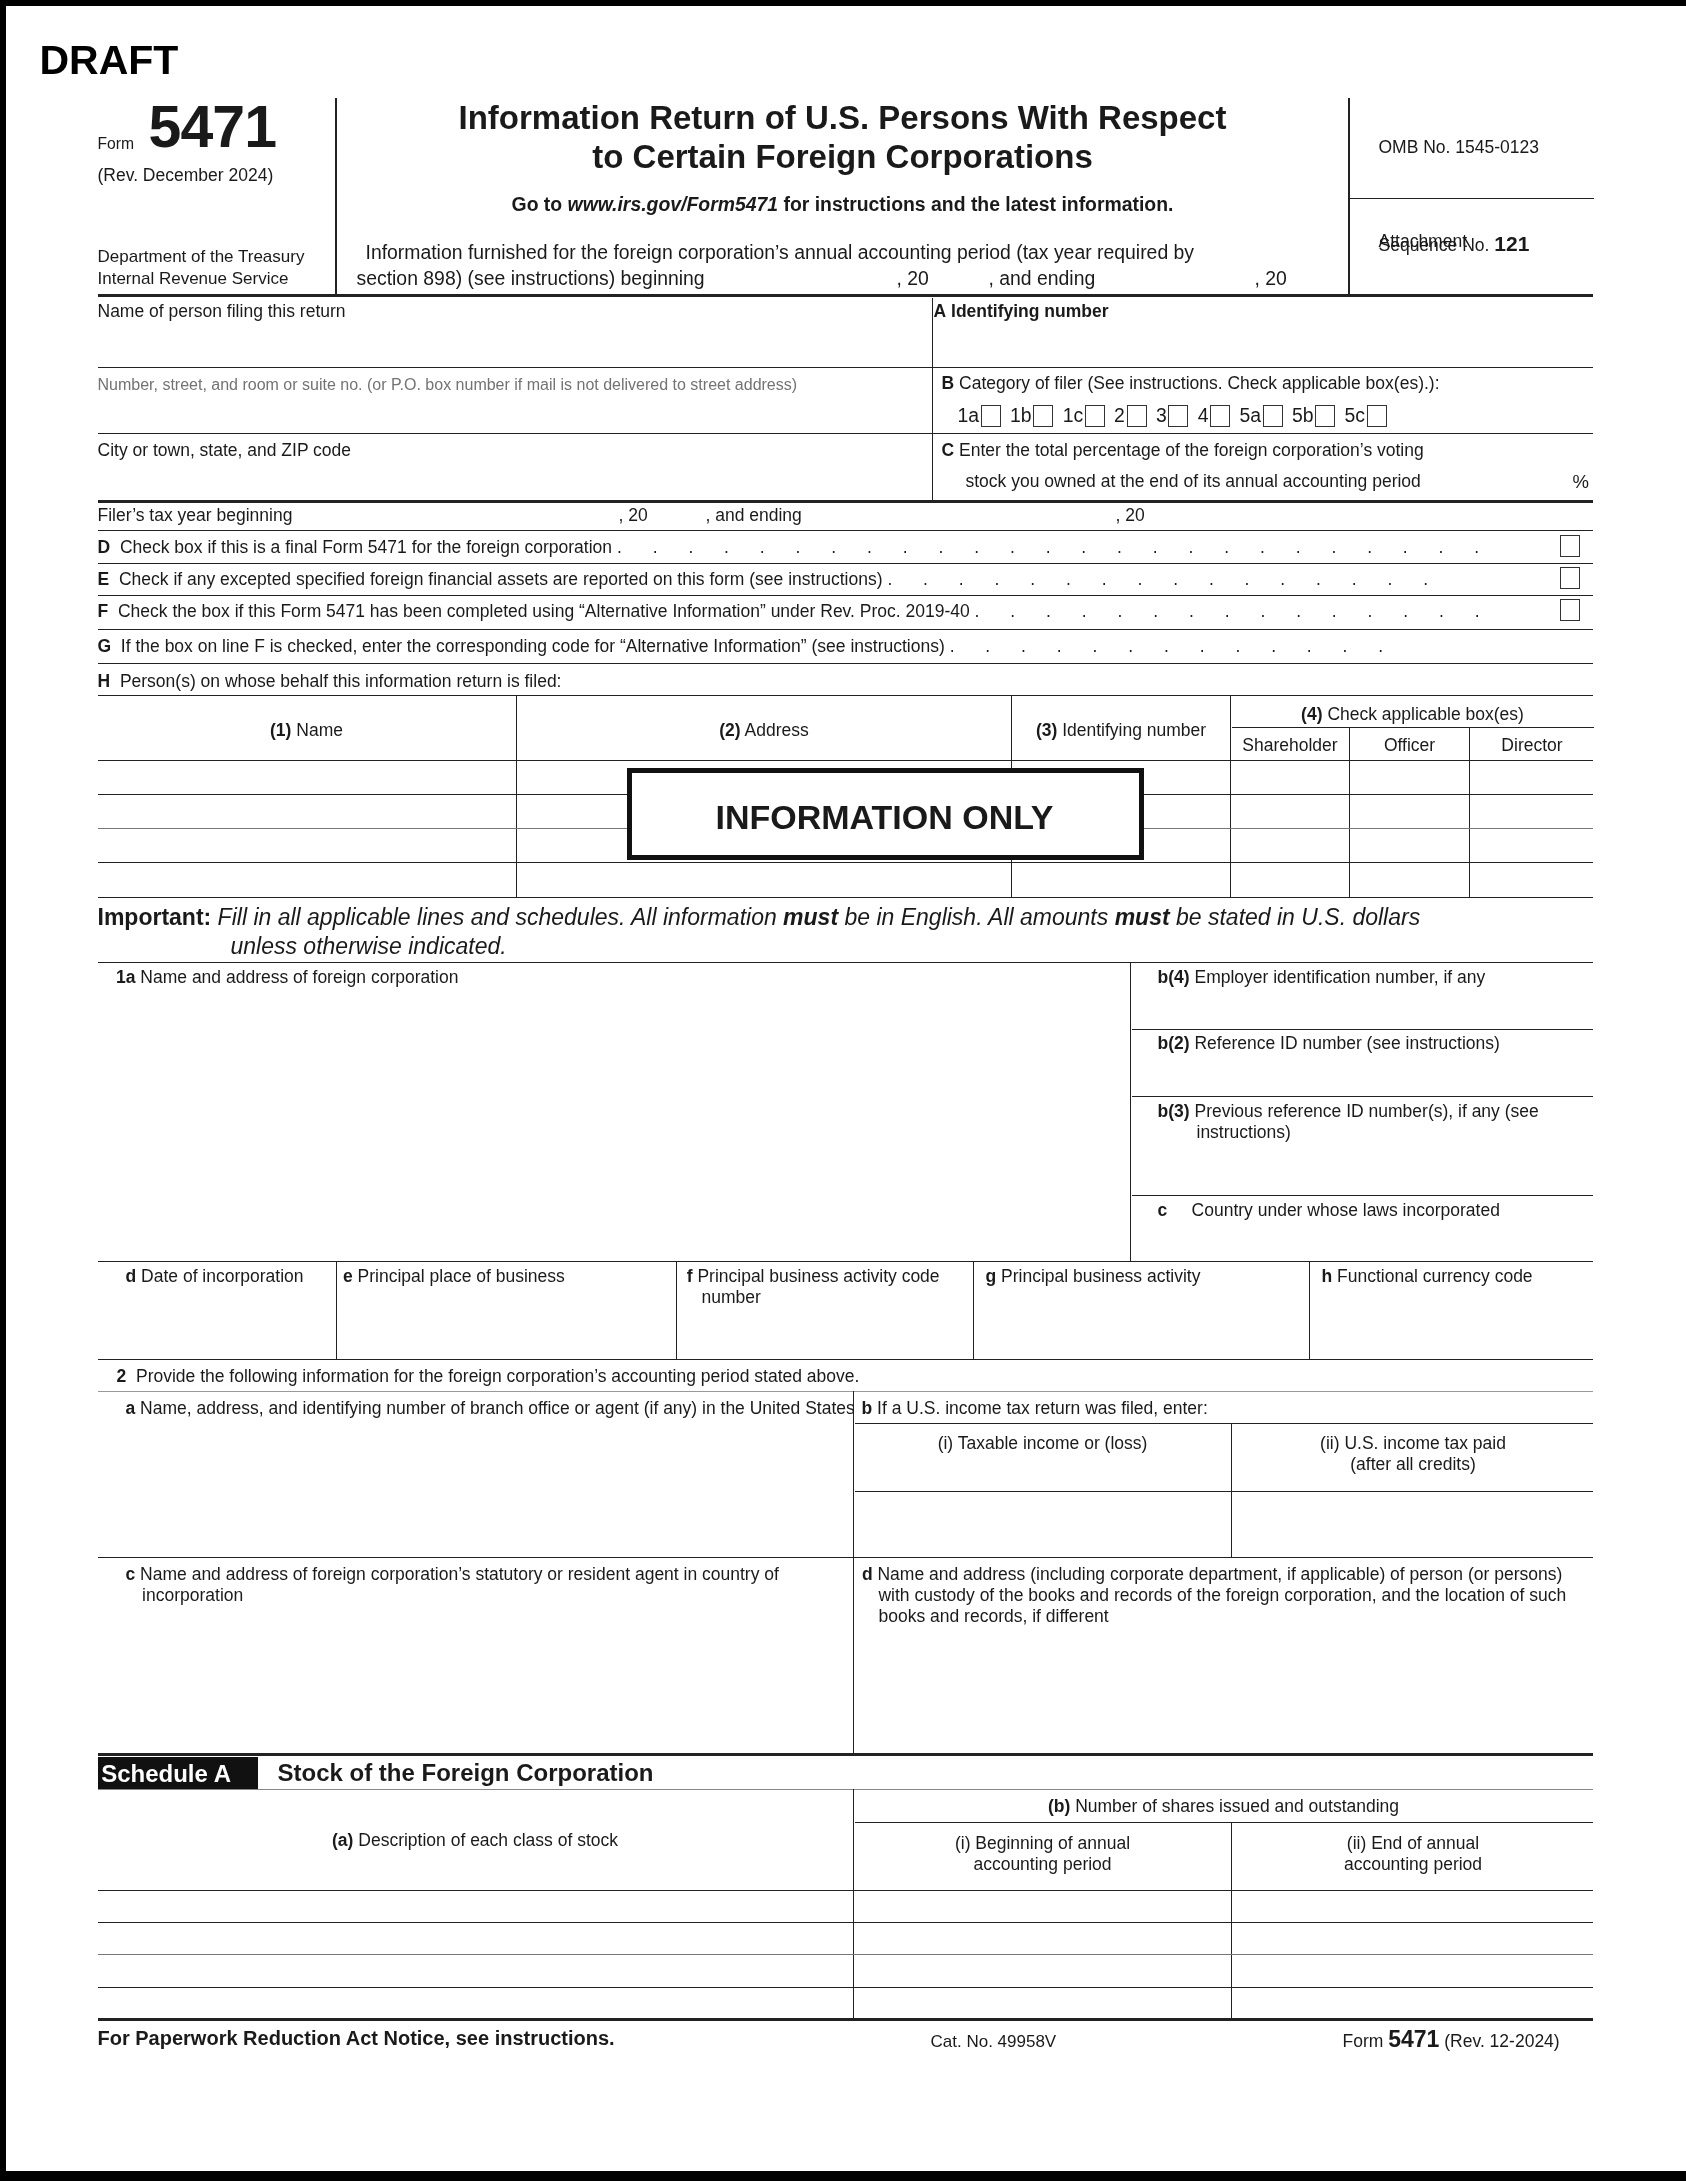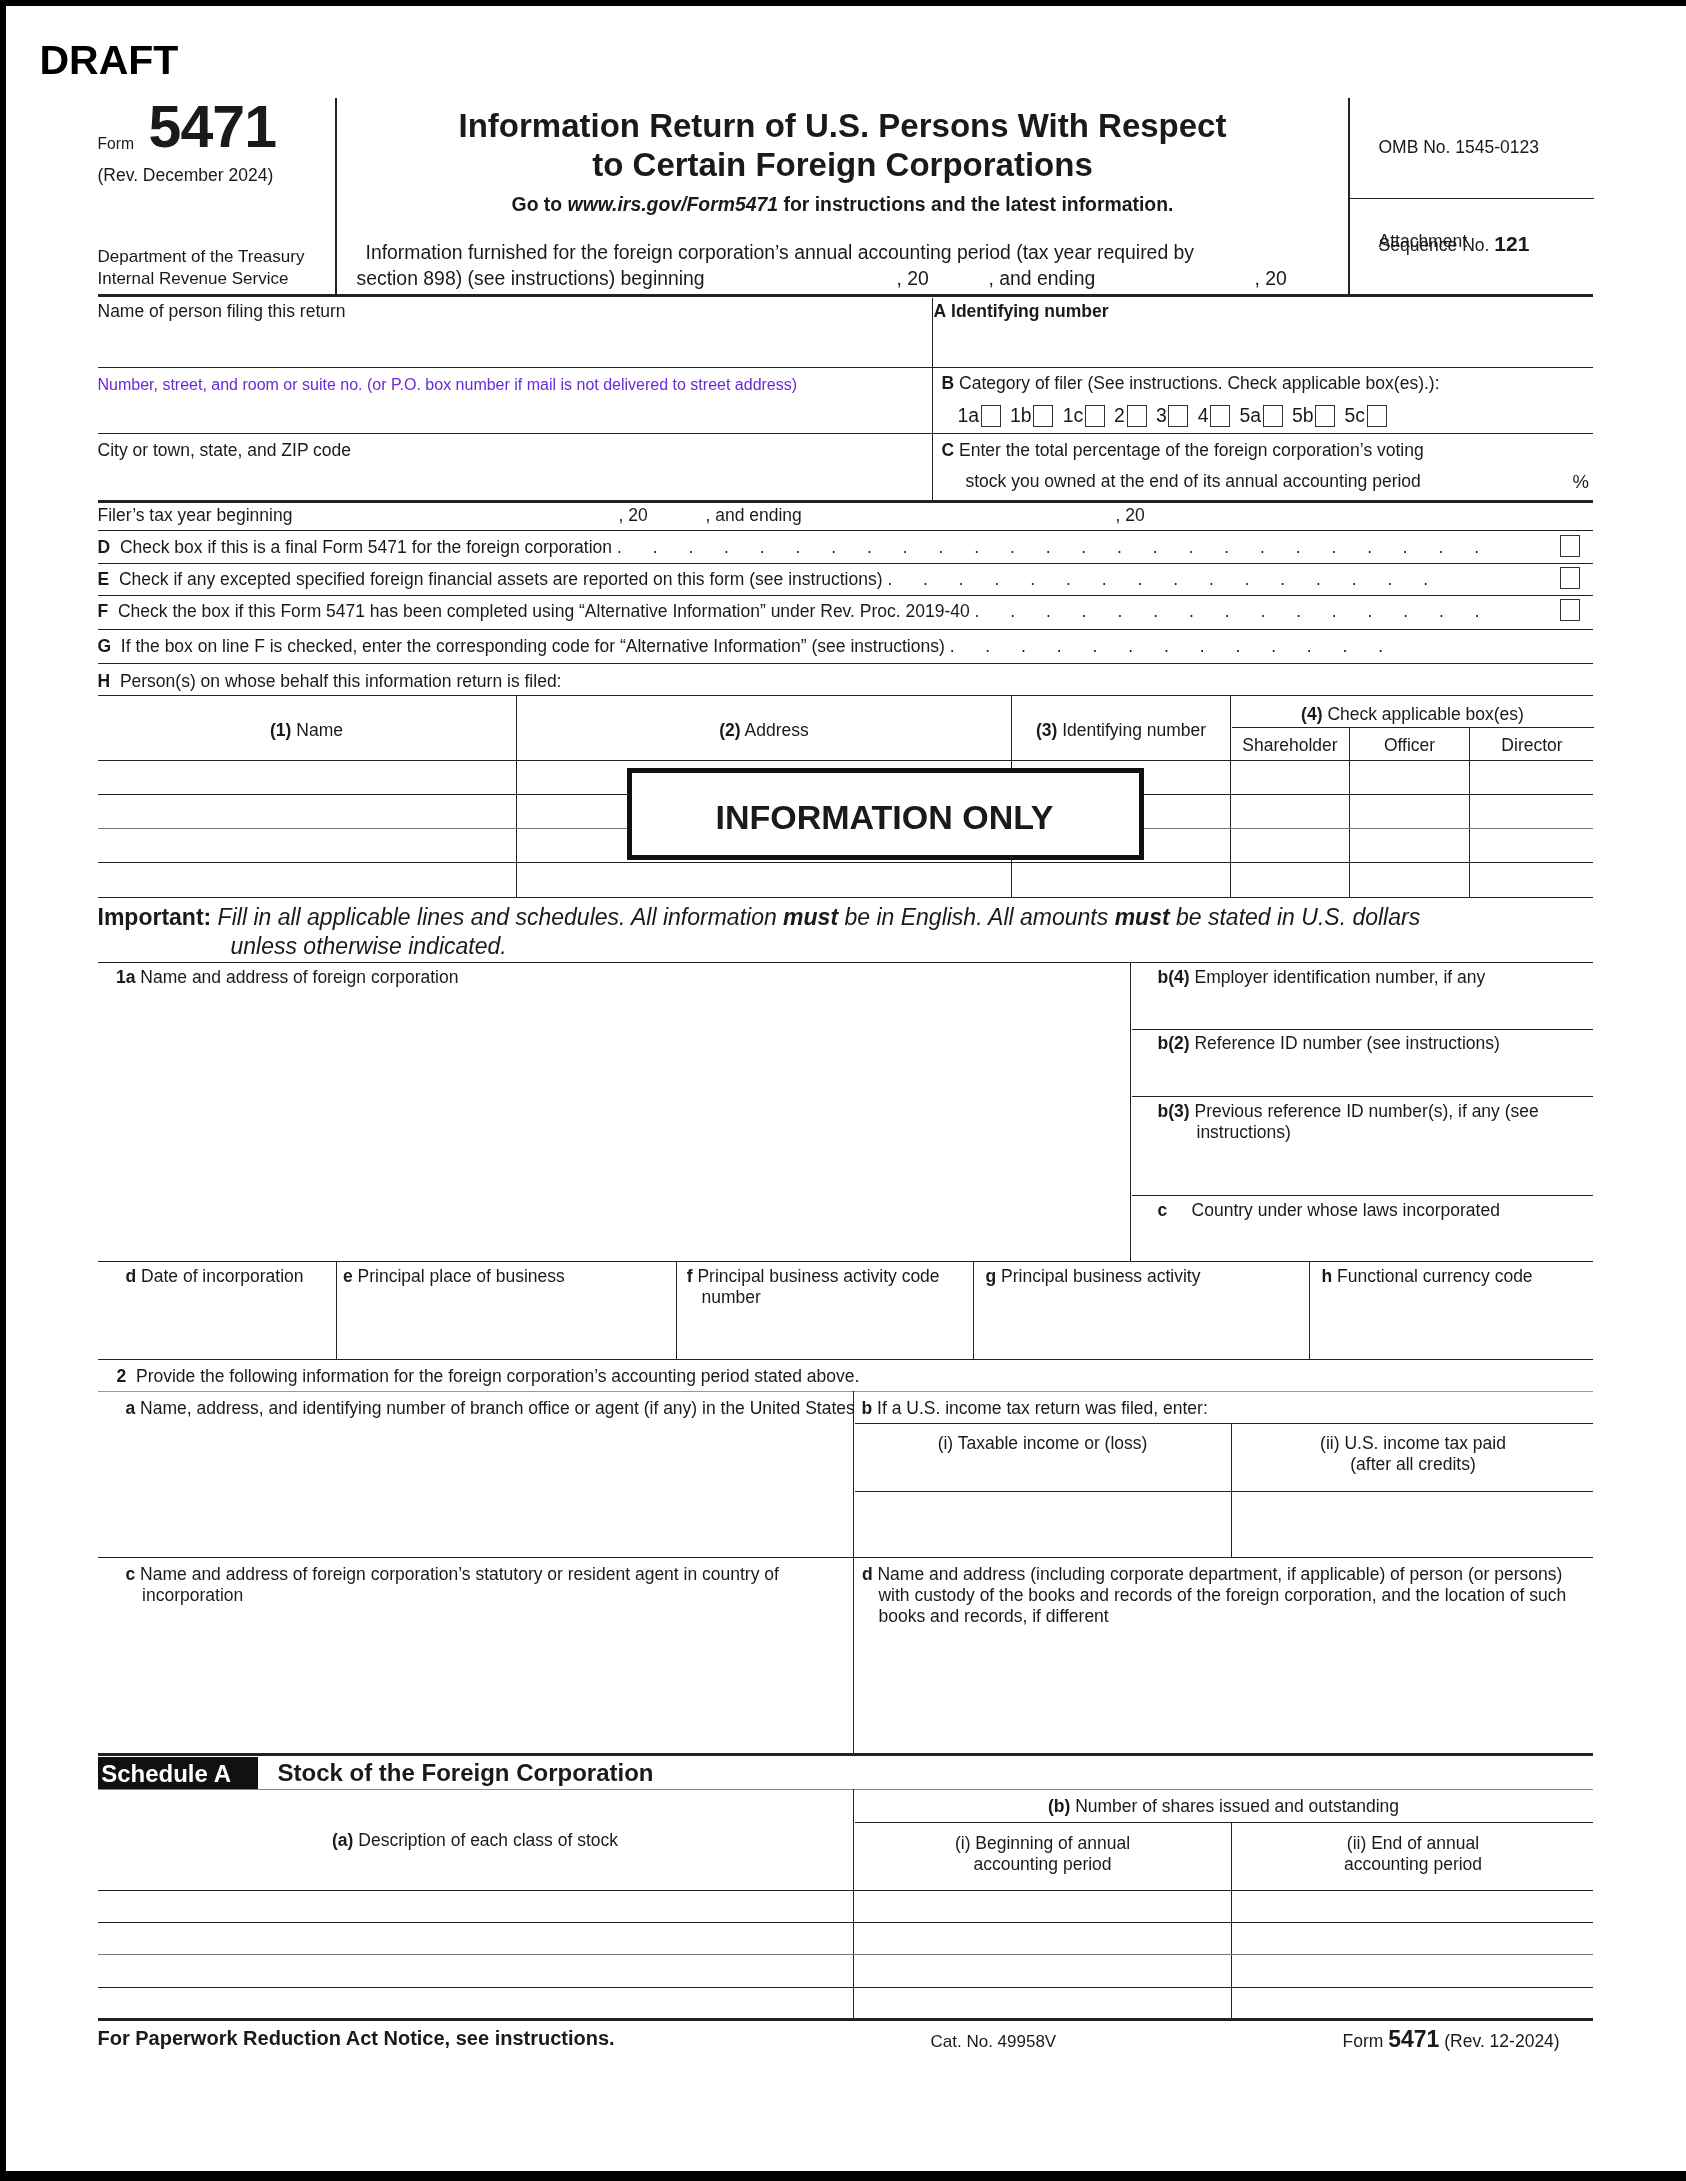--- a/index.html
+++ b/index.html
@@ -30,21 +30,21 @@
   <div>
     <div class="t" style="left:92px;top:127px;font-size:15.7px;">Form</div>
     <div class="t" style="left:143px;top:92px;font-size:59px;line-height:59px;font-weight:bold;letter-spacing:-0.9px;">5471</div>
     <div class="t" style="left:92px;top:159px;font-size:17.5px;">(Rev. December 2024)</div>
     <div class="t" style="left:92px;top:240px;font-size:17px;line-height:21px;">Department of the Treasury</div>
     <div class="t" style="left:92px;top:262px;font-size:17px;line-height:21px;">Internal Revenue Service</div>
 
     <div class="vl thick" style="left:329px;top:92px;height:199px;"></div>
     <div class="vl thick" style="left:1342px;top:92px;height:199px;"></div>
 
-    <div class="t center" style="left:332px;top:92px;width:1010px;font-size:33px;line-height:39px;font-weight:bold;margin-top:8px;">
+    <div class="t center" style="left:332px;top:92px;width:1010px;font-size:33px;line-height:39px;font-weight:bold;">
       <div>Information Return of U.S. Persons With Respect</div>
       <div>to Certain Foreign Corporations</div>
     </div>
     <div class="t center" style="left:332px;top:188px;width:1010px;font-size:19.4px;font-weight:bold;">
       <span>Go to </span><i>www.irs.gov/Form5471</i><span> for instructions and the latest information.</span>
     </div>
     <div class="t" style="left:360px;top:236px;font-size:19.4px;">Information furnished for the foreign corporation’s annual accounting period (tax year required by</div>
     <div class="t" style="left:351px;top:262px;font-size:19.4px;">section 898) (see instructions) beginning</div>
     <div class="t" style="left:891px;top:262px;font-size:19.4px;">, 20</div>
     <div class="t" style="left:983px;top:262px;font-size:19.4px;">, and ending</div>
@@ -63,21 +63,21 @@
 
     <div class="abs" style="left:92px;top:292px;width:833px;height:69px;">
       <div class="t" style="left:0;top:3.7px;">Name of person filing this return</div>
     </div>
     <div class="abs" style="left:928px;top:292px;width:659px;height:69px;">
       <div class="t" style="left:0;top:3.7px;text-align:center;"><b>A</b> <b>Identifying number</b></div>
     </div>
     <div class="hl med" style="left:92px;top:361px;width:1495px;"></div>
 
     <div class="abs" style="left:92px;top:364px;width:833px;height:65px;">
-      <div class="t sm" style="left:0;top:4.6px;color:#6d28d9;">Number, street, and room or suite no. (or P.O. box number if mail is not delivered to street address)</div>
+      <div class="t sm" style="left:0;top:4.6px;color:#737373;">Number, street, and room or suite no. (or P.O. box number if mail is not delivered to street address)</div>
     </div>
     <div class="t" style="left:936px;top:367px;"><b>B</b> <span>Category of filer (See instructions. Check applicable box(es).):</span></div>
     <div class="t" id="bboxes" style="left:952px;top:397px;font-size:19.4px;line-height:24px;"><span><span>1a</span><span class="cbi"></span></span><span><span>1b</span><span class="cbi"></span></span><span><span>1c</span><span class="cbi"></span></span><span><span>2</span><span class="cbi"></span></span><span><span>3</span><span class="cbi"></span></span><span><span>4</span><span class="cbi"></span></span><span><span>5a</span><span class="cbi"></span></span><span><span>5b</span><span class="cbi"></span></span><span><span>5c</span><span class="cbi"></span></span></div>
     <div class="hl med" style="left:92px;top:427px;width:1495px;"></div>
 
     <div class="abs" style="left:92px;top:430px;width:833px;height:65px;">
       <div class="t" style="left:0;top:4.6px;">City or town, state, and ZIP code</div>
     </div>
     <div class="t" style="left:936px;top:434px;"><b>C</b> <span>Enter the total percentage of the foreign corporation’s voting</span></div>
     <div class="t" style="left:960px;top:465px;">stock you owned at the end of its annual accounting period</div>

